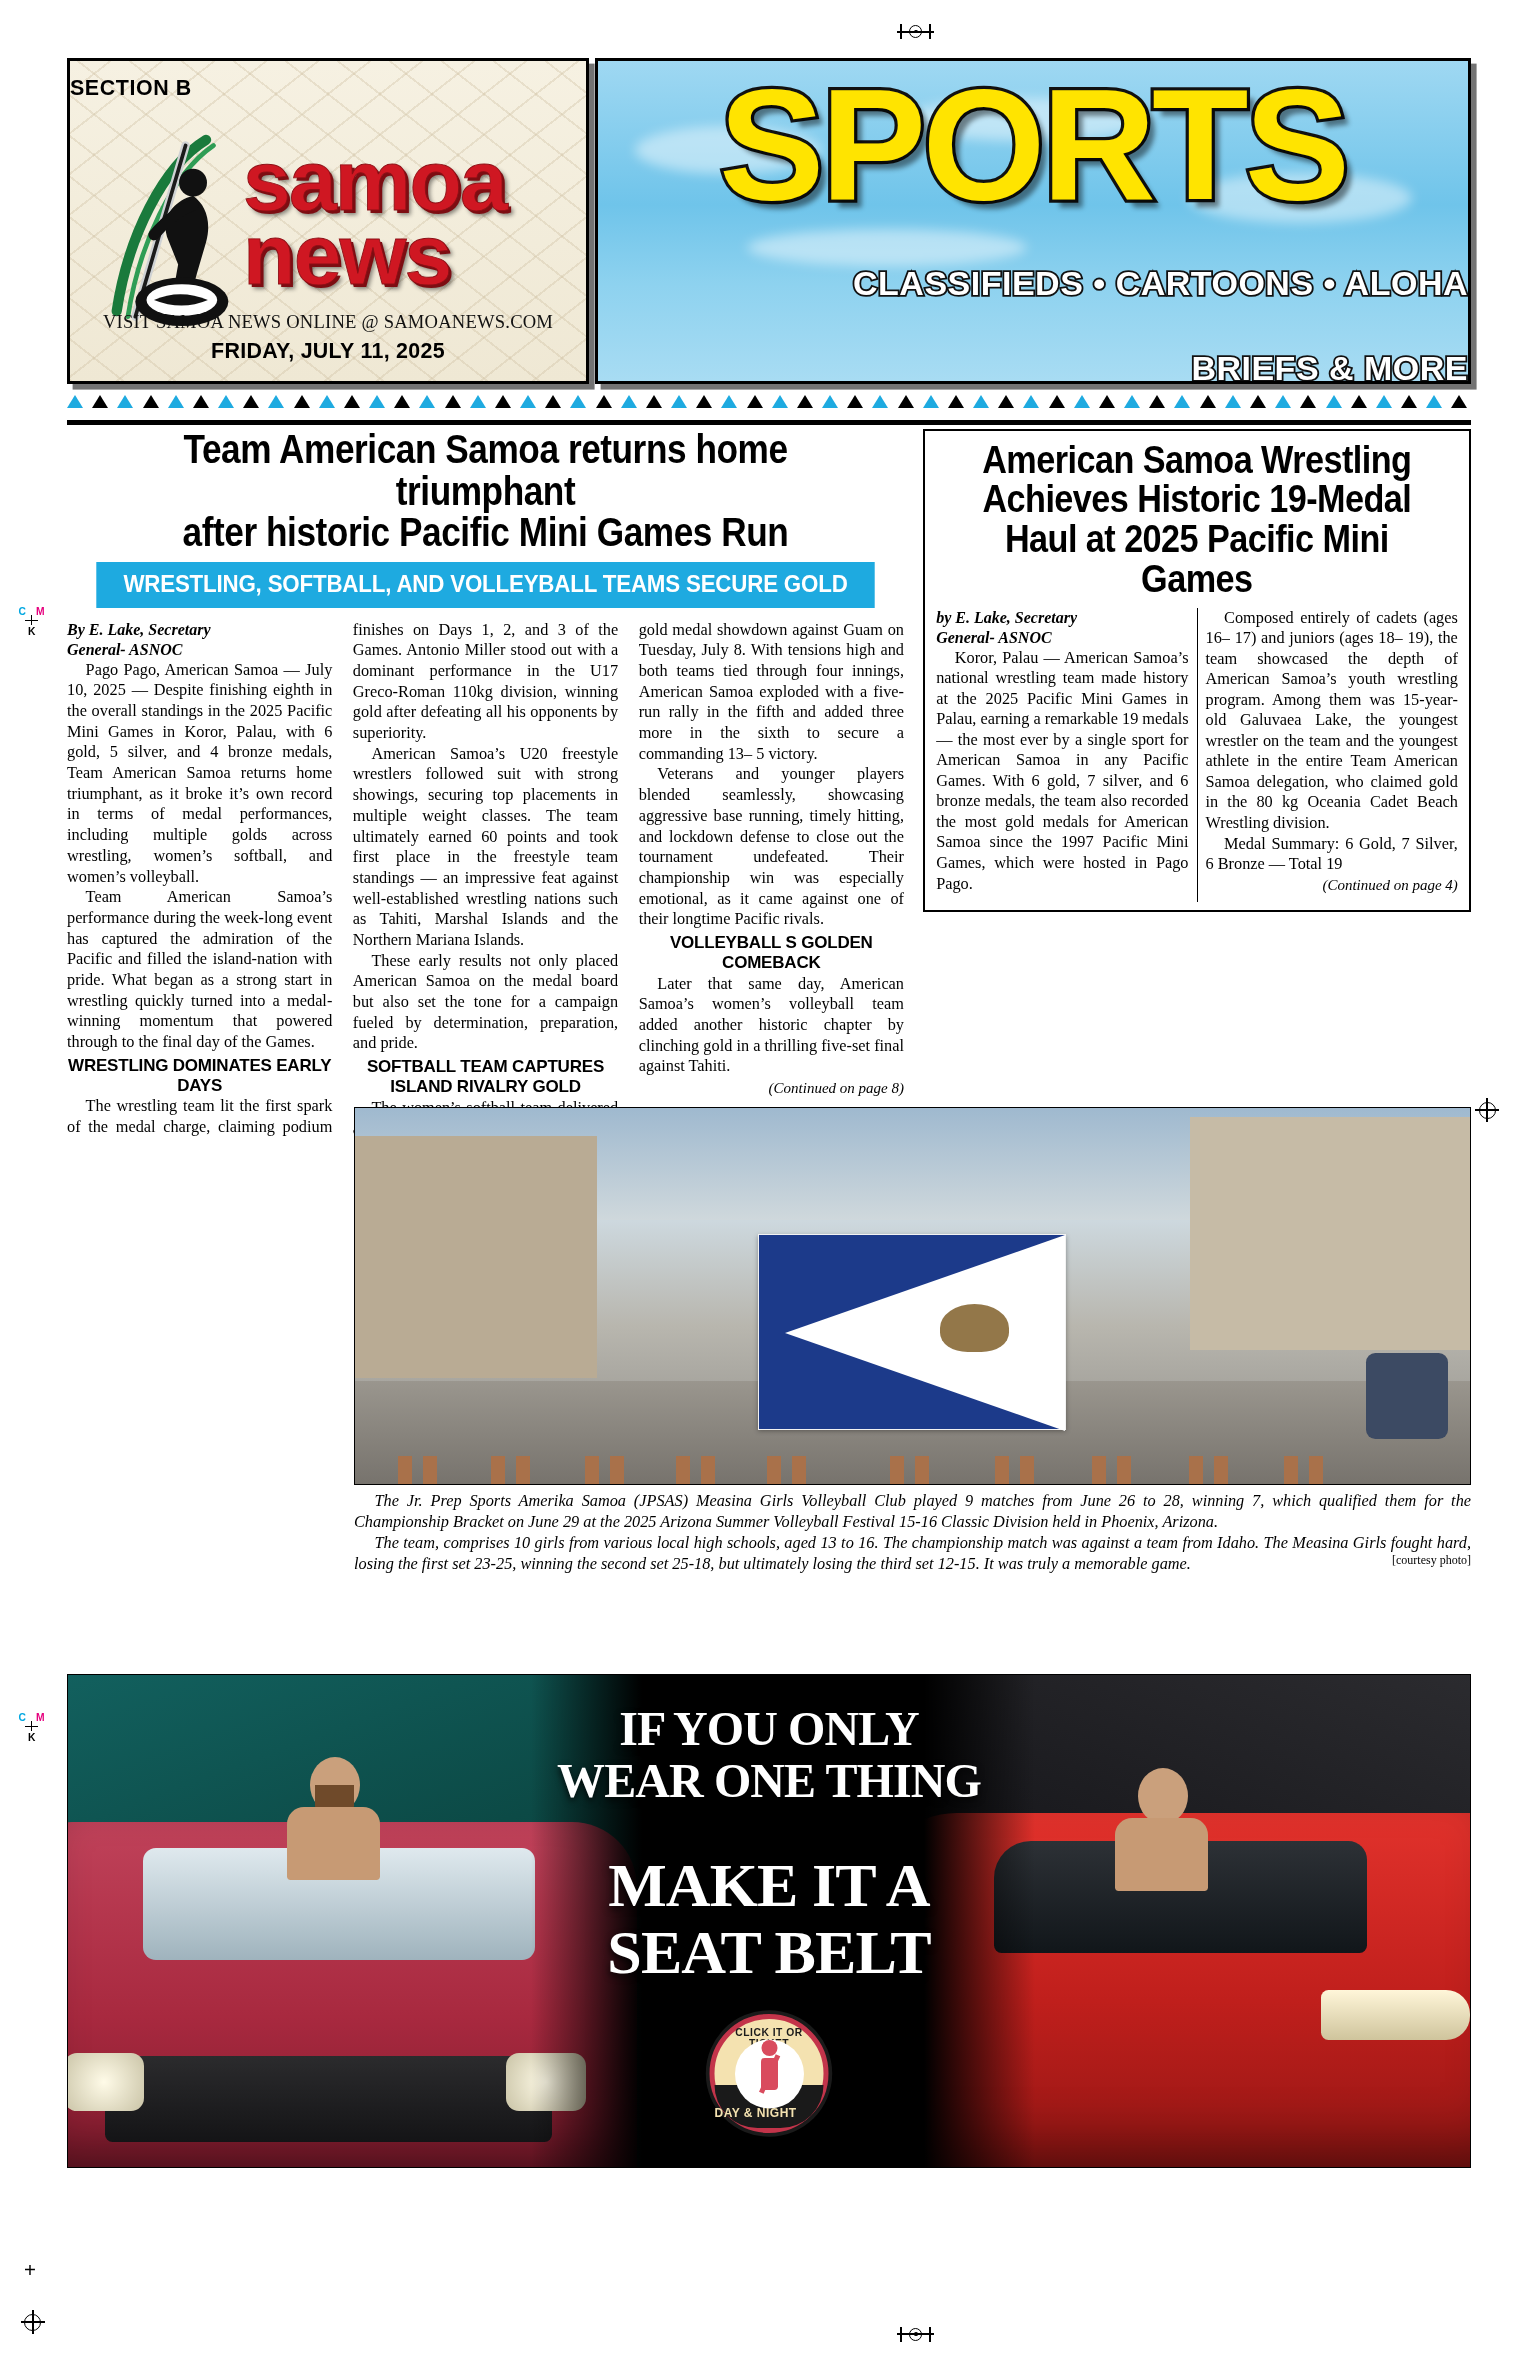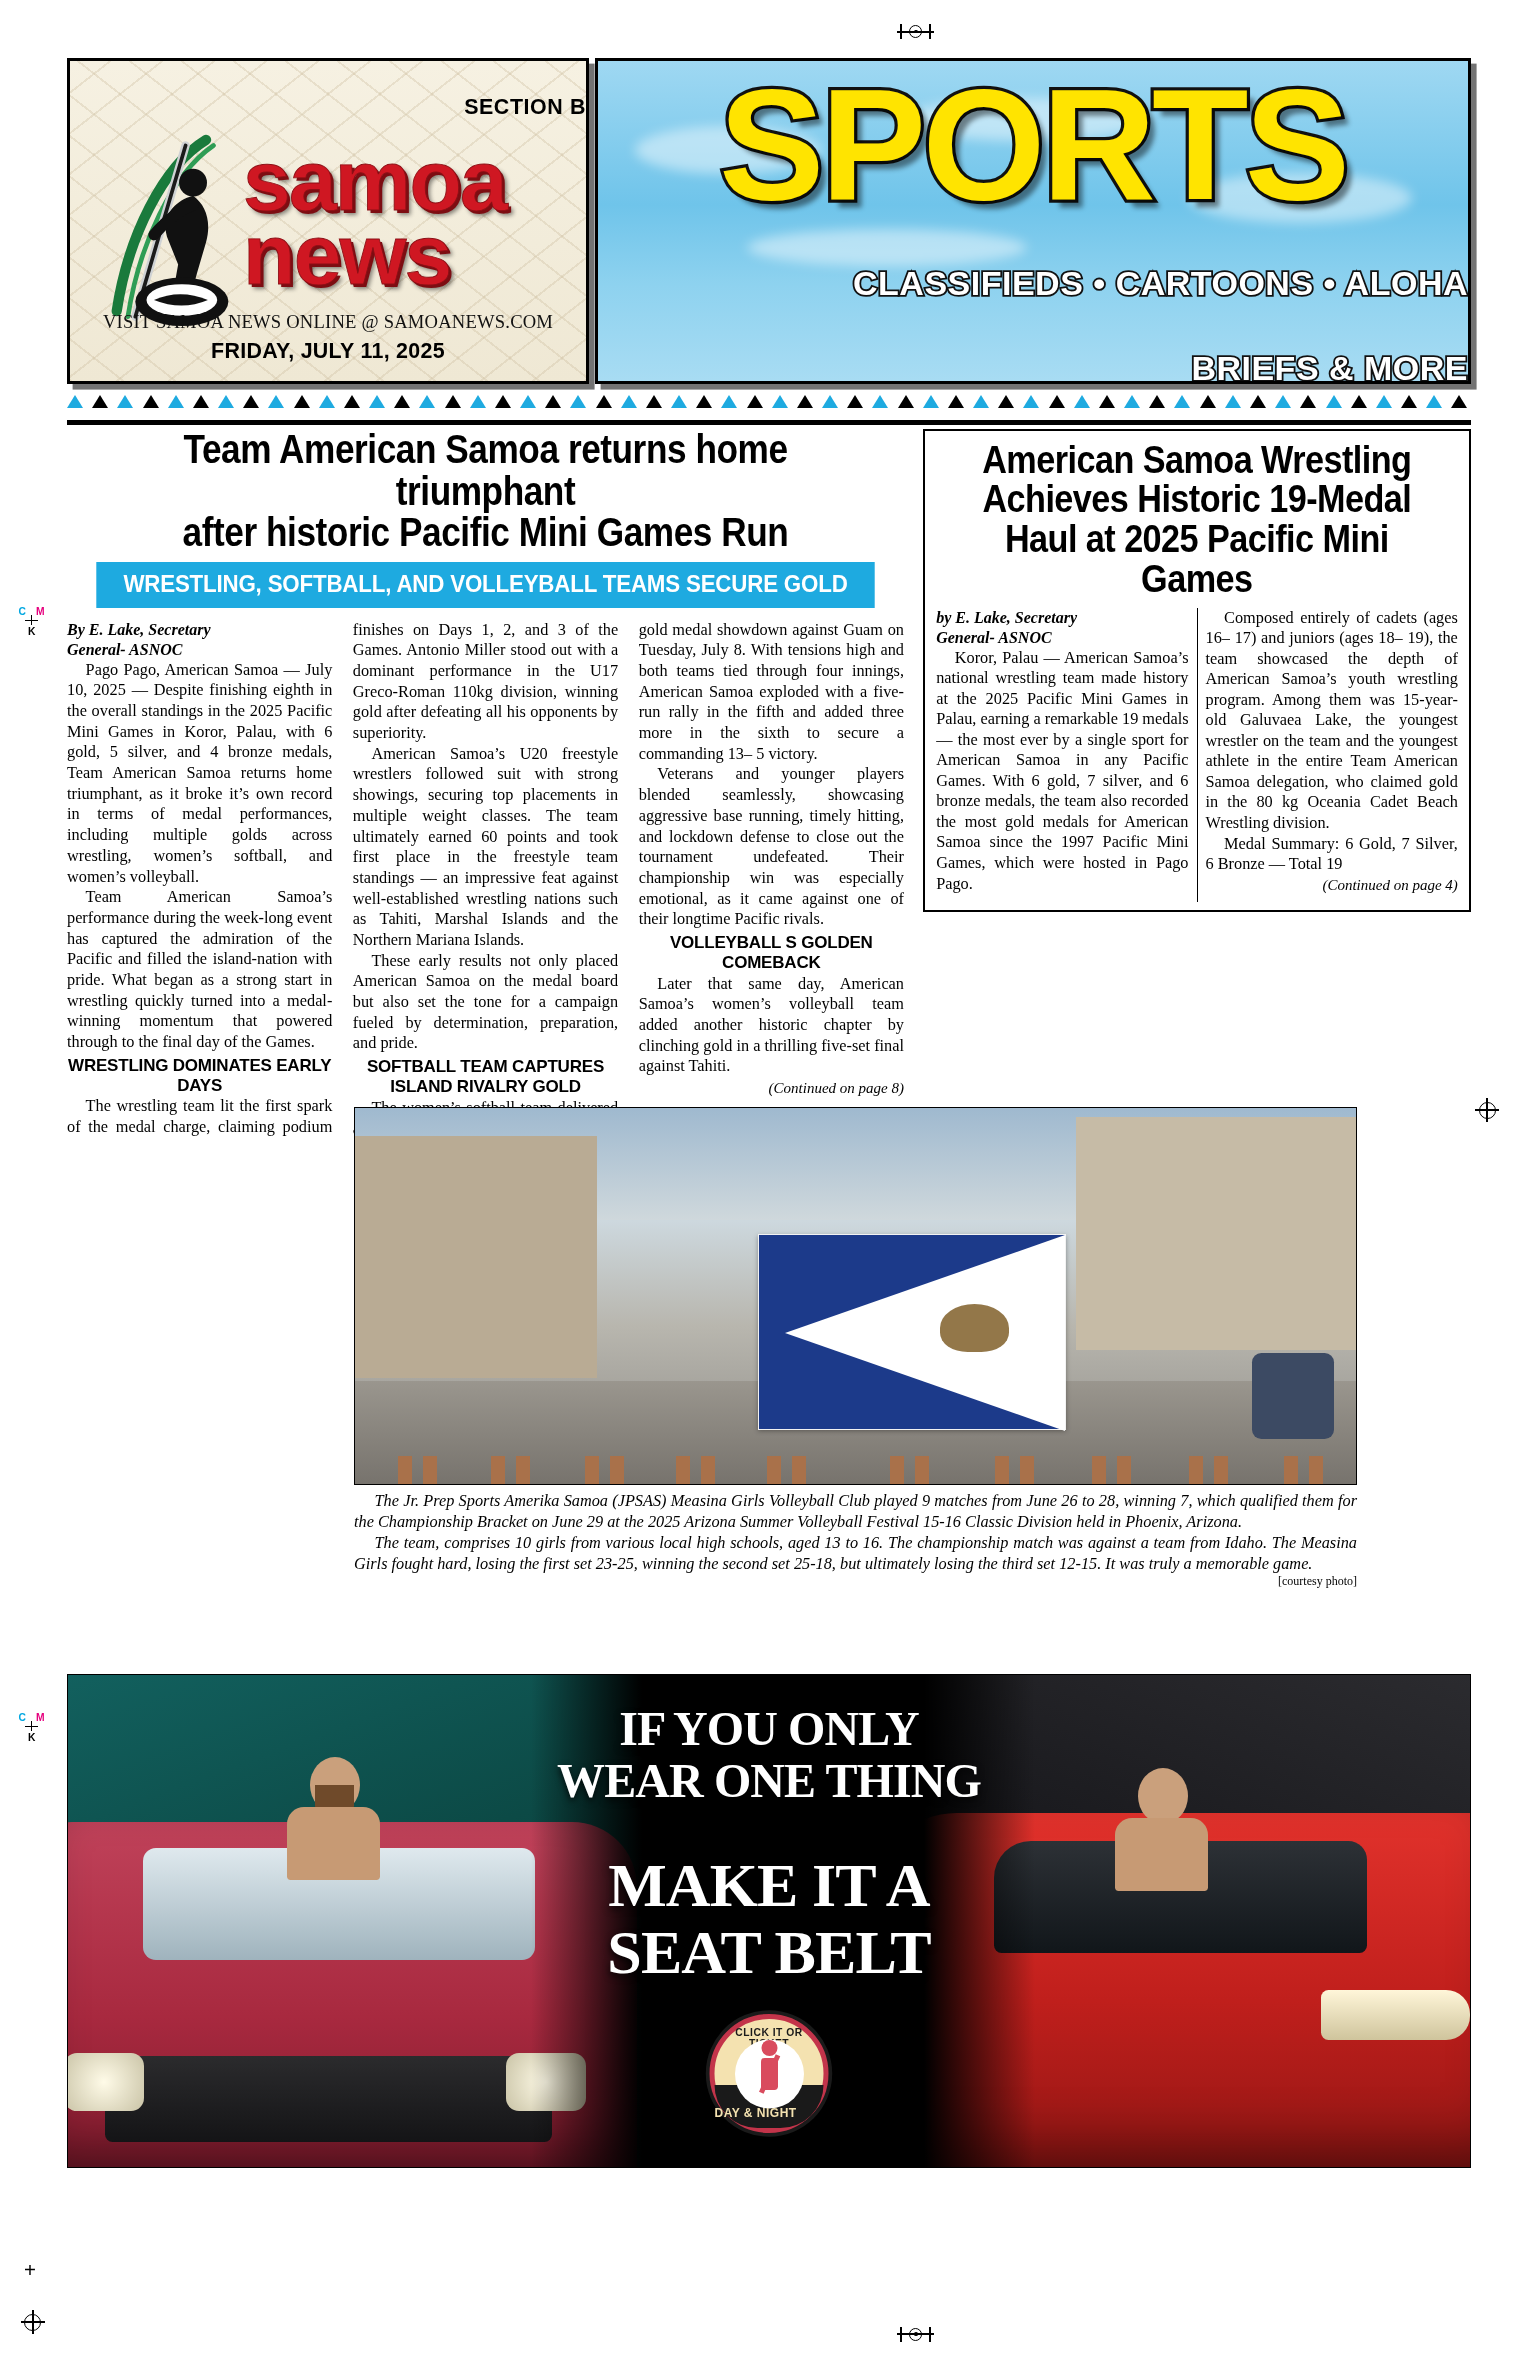--- a/index.html
+++ b/index.html
@@ -44,22 +44,22 @@
     width:522px; height:100%;
     border:3.7px solid #000;
     background:
       repeating-linear-gradient(38deg, rgba(205,190,160,.35) 0 1.9px, rgba(0,0,0,0) 1.9px 32px),
       repeating-linear-gradient(-38deg, rgba(205,190,160,.35) 0 1.9px, rgba(0,0,0,0) 1.9px 32px),
       linear-gradient(#f6f1e2,#efe8d4);
     position:relative; overflow:hidden;
     box-shadow:5.6px 5.6px 0 rgba(0,0,0,.55);
   }
   .section-b {
-    position:absolute; top:15px; left:0; right:0; text-align:right;
-    font-family:"Liberation Sans", sans-serif; font-weight:bold; font-size:21.4px; letter-spacing:0.6px; color:#000;margin-top:19px;
+    position:absolute; top:15px; left:0; right:0; text-align:left;
+    font-family:"Liberation Sans", sans-serif; font-weight:bold; font-size:21.4px; letter-spacing:0.6px; color:#000;
   }
   .logo-wrap { position:absolute; top:58px; left:0; width:100%; height:214px; }
   .sn-word { position:absolute; left:173px; top:26px; width:345px; }
   .sn-samoa, .sn-news {
     font-family:"Liberation Sans", sans-serif;
     font-weight:bold; font-style:normal;
     color:#cf1722;
     font-size:86px; line-height:.82;
     letter-spacing:-1.9px;
     text-shadow: 2.8px 2.8px 0 #7d0d12, 4.7px 4.7px 4.7px rgba(0,0,0,.45);
@@ -152,21 +152,21 @@
     font-size:38px; line-height:1.05; text-align:center; color:#000;
     transform:scaleX(.9); transform-origin:center; letter-spacing:-0.6px;
   }
   #side .cols {
     margin-top:7.5px; column-count:2; column-gap:17px;
     column-rule:1.4px solid #000;
     font-size:16.3px; line-height:1.26; text-align:justify;
   }
 
   
-  #photo-block { position:absolute; left:354px; top:1107px; width:1003px; }
+  #photo-block { position:absolute; left:354px; top:1107px; width:1117px; }
   #photo {
     width:100%; height:378px; position:relative; overflow:hidden;
     border:1.9px solid #000;
     background:linear-gradient(#b9cddd 0%, #cdd8de 30%, #b8b6ae 58%, #8c8a86 100%);
   }
   .bldg { position:absolute; background:#c9bfae; }
   .girl { position:absolute; bottom:0; width:73px; }
   .girl .head { position:absolute; top:0; left:50%; transform:translateX(-50%); width:32px; height:35px; background:#6b4a33; border-radius:48% 48% 42% 42%; }
   .girl .legL, .girl .legR { position:absolute; bottom:0; width:14px; height:28px; background:#a9714a; }
   .girl .legL { left:17px; } .girl .legR { right:17px; }

